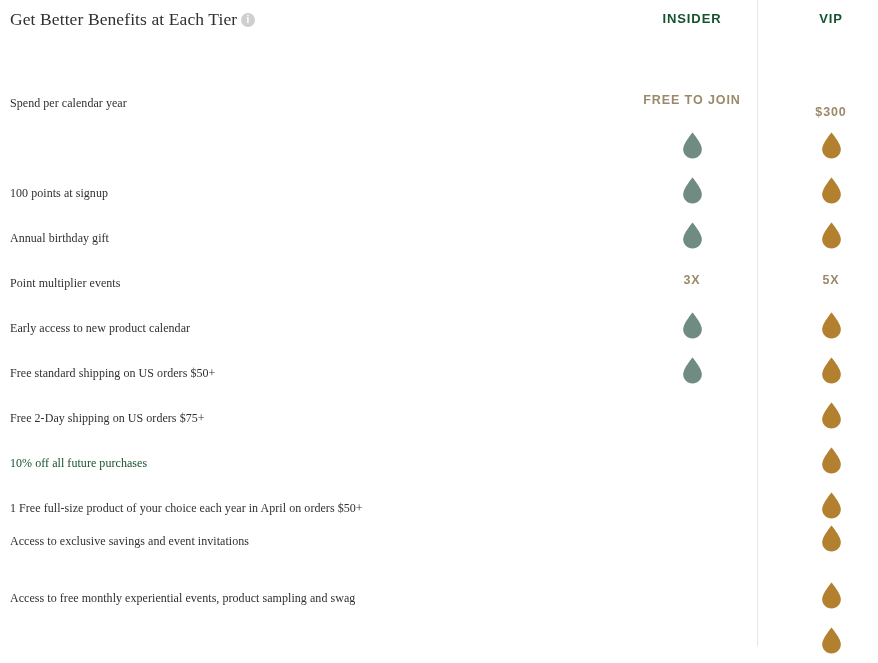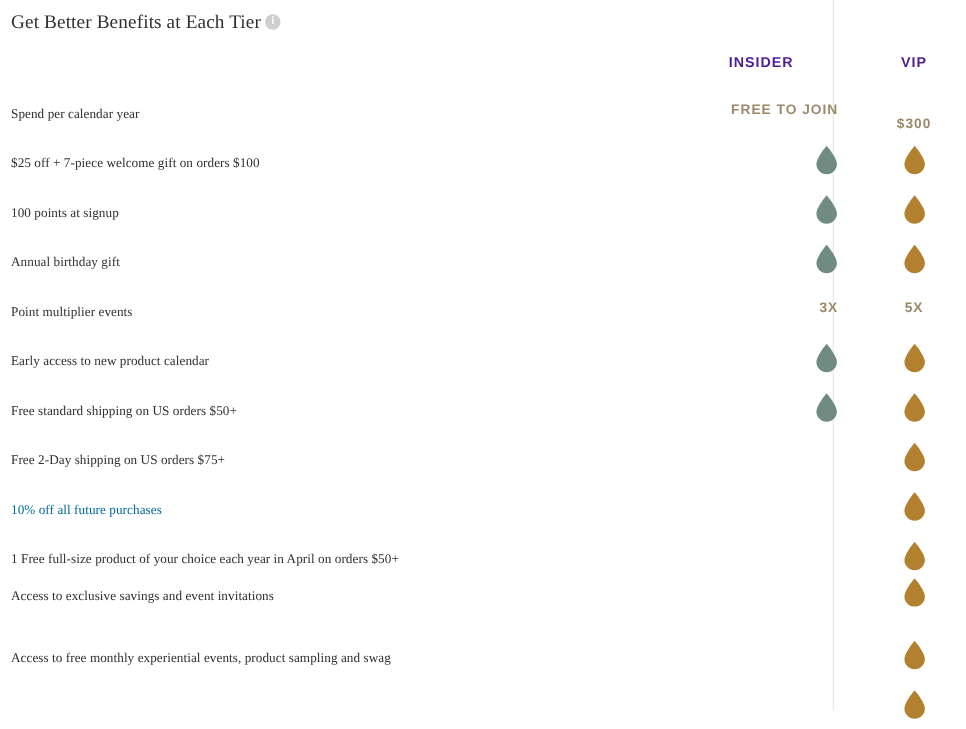--- a/index.html
+++ b/index.html
@@ -78,24 +78,23 @@
     transform: translateY(-0.5px);
   }
 
   .col-head {
     position: absolute;
     top: 11px;
     font-family: "Liberation Sans", "DejaVu Sans", sans-serif;
     font-size: 13px;
     font-weight: 700;
     letter-spacing: 0.9px;
-    color: #4c1d95;
+    color: #14532d;
     text-align: center;
     width: 140px;
-    margin-top: 38px;
   }
   .col-head.insider { left: 622px; }
   .col-head.vip     { left: 761px; }
 
   
   .rows {
     position: absolute;
     top: 0;
     left: 0;
     width: 878px;
@@ -123,21 +122,21 @@
 
   .cell {
     position: absolute;
     top: -14px;
     width: 140px;
     height: 34px;
     display: flex;
     align-items: center;
     justify-content: center;
   }
-  .cell.insider { left: 622px; justify-content: flex-end; }
+  .cell.insider { left: 622px; }
   .cell.vip     { left: 761px; }
 
   .cell-text {
     font-family: "Liberation Sans", "DejaVu Sans", sans-serif;
     font-size: 12.5px;
     font-weight: 700;
     letter-spacing: 0.9px;
     color: #9a8a6a;
   }
 
@@ -174,21 +173,20 @@
       <div class="row" style="top:97px">
         <span class="row-label" style="color: rgb(47, 48, 51);">Spend per calendar year</span>
         <span class="cell insider">
           <span class="cell-text" style="color: rgb(154, 138, 106);">FREE TO JOIN</span>
         </span>
         <span class="cell vip">
           <span class="cell-text" style="color: rgb(154, 138, 106); margin-top: 24px;">$300</span>
         </span>
       </div>
       <div class="row" style="top:142px">
-        <span class="row-label" style="color: rgb(47, 48, 51);">$25 off + 7-piece welcome gift on orders $100</span>
         <span class="cell insider">
           <span class="droplet">
             <svg viewBox="0 0 21 27" xmlns="http://www.w3.org/2000/svg">
               <path d="M10.5 0.6 C10.5 0.6 1.2 11.4 1.2 17.2 C1.2 22.6 5.4 26.4 10.5 26.4 C15.6 26.4 19.8 22.6 19.8 17.2 C19.8 11.4 10.5 0.6 10.5 0.6 Z" fill="#6f8b82"></path>
             </svg>
           </span>
         </span>
         <span class="cell vip">
           <span class="droplet">
             <svg viewBox="0 0 21 27" xmlns="http://www.w3.org/2000/svg">
@@ -281,21 +279,21 @@
         </span>
         <span class="cell vip">
           <span class="droplet">
             <svg viewBox="0 0 21 27" xmlns="http://www.w3.org/2000/svg">
               <path d="M10.5 0.6 C10.5 0.6 1.2 11.4 1.2 17.2 C1.2 22.6 5.4 26.4 10.5 26.4 C15.6 26.4 19.8 22.6 19.8 17.2 C19.8 11.4 10.5 0.6 10.5 0.6 Z" fill="#b2802f"></path>
             </svg>
           </span>
         </span>
       </div>
       <div class="row" style="top:457px">
-        <span class="row-label" style="color: #0369a1;">10% off all future purchases</span>
+        <span class="row-label" style="color: #14532d;">10% off all future purchases</span>
         <span class="cell insider">
           <span class="blank-cell"></span>
         </span>
         <span class="cell vip">
           <span class="droplet">
             <svg viewBox="0 0 21 27" xmlns="http://www.w3.org/2000/svg">
               <path d="M10.5 0.6 C10.5 0.6 1.2 11.4 1.2 17.2 C1.2 22.6 5.4 26.4 10.5 26.4 C15.6 26.4 19.8 22.6 19.8 17.2 C19.8 11.4 10.5 0.6 10.5 0.6 Z" fill="#b2802f"></path>
             </svg>
           </span>
         </span>

